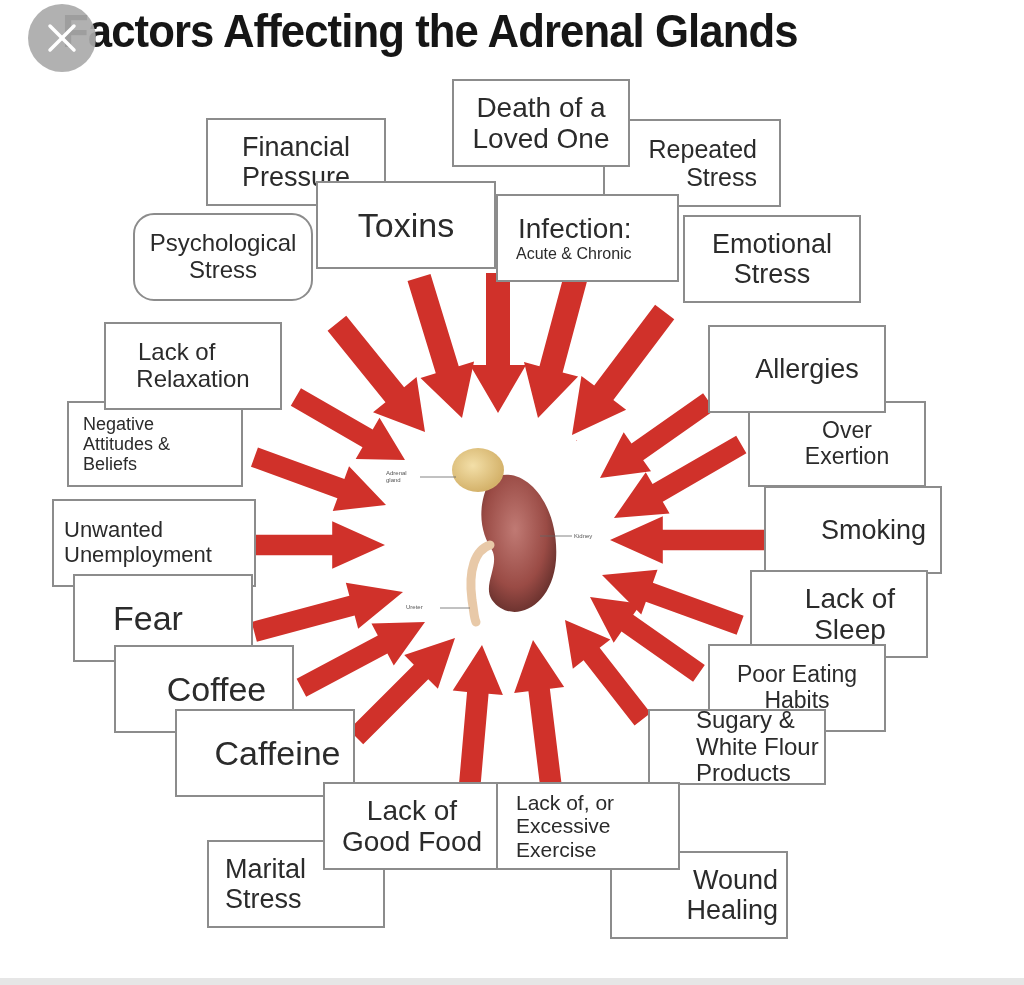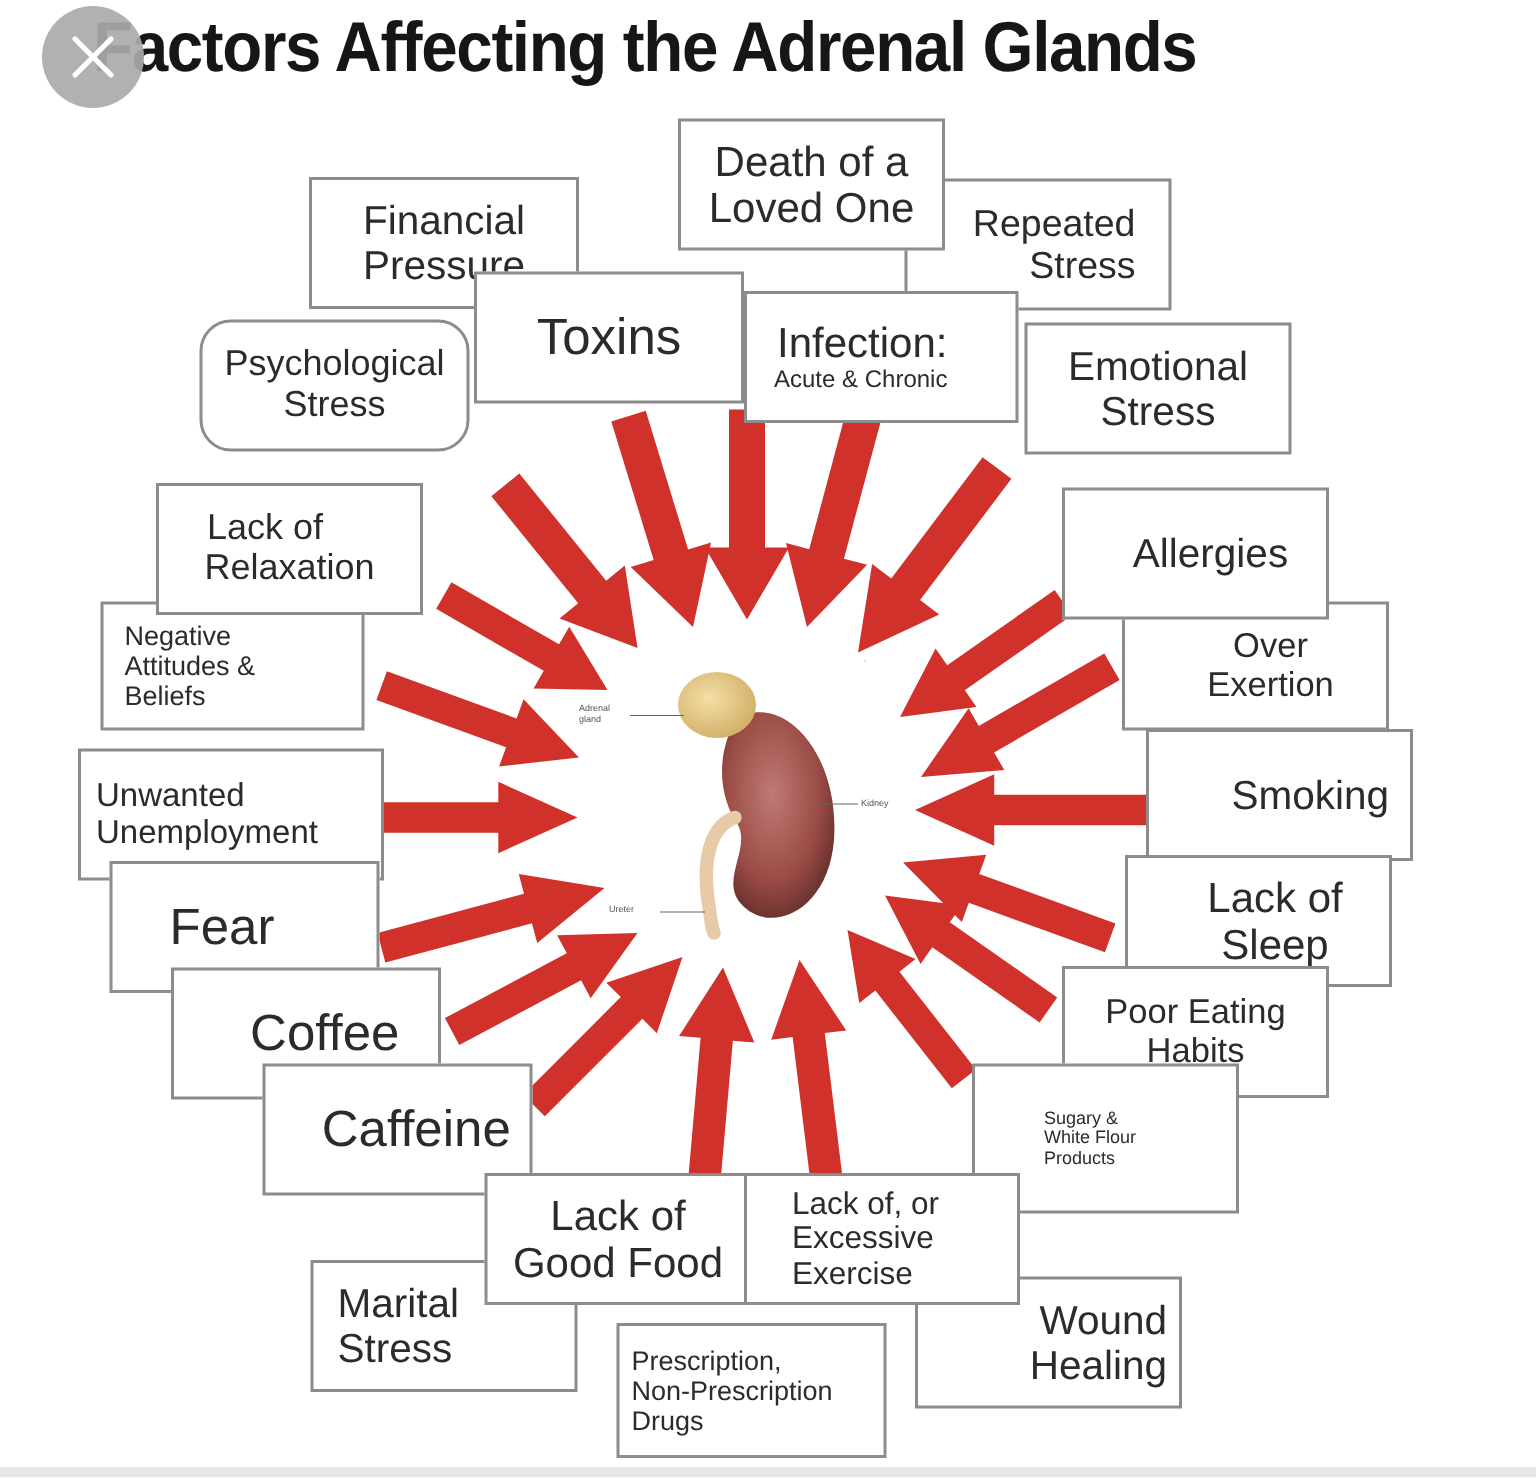--- a/index.html
+++ b/index.html
@@ -197,47 +197,42 @@
     <span>Smoking</span>
   </div>
   <div class="box c" style="left:750px;top:570px;width:178px;height:88px;font-size:28px;z-index:2;padding-left:22px;">
     <span>Lack of</span>
     <span>Sleep</span>
   </div>
   <div class="box c" style="left:708px;top:644px;width:178px;height:88px;font-size:23px;z-index:3;">
     <span>Poor Eating</span>
     <span>Habits</span>
   </div>
-  <div class="box l" style="left:648px;top:709px;width:178px;height:100px;font-size:12px;z-index:4;padding-left:46px;">
+  <div class="box l" style="left:648px;top:709px;width:178px;height:76px;font-size:24px;z-index:4;padding-left:46px;">
     <span>Sugary &amp;</span>
     <span>White Flour</span>
     <span>Products</span>
   </div>
 
   <div class="box l" style="left:207px;top:840px;width:178px;height:88px;font-size:27px;z-index:4;padding-left:16px;">
     <span>Marital</span>
     <span>Stress</span>
   </div>
   <div class="box r" style="left:610px;top:851px;width:178px;height:88px;font-size:27px;z-index:4;padding-right:8px;">
     <span>Wound</span>
     <span>Healing</span>
   </div>
   <div class="box c" style="left:323px;top:782px;width:178px;height:88px;font-size:28px;z-index:5;">
     <span>Lack of</span>
     <span>Good Food</span>
   </div>
-  <div class="box l" style="left:496px;top:782px;width:184px;height:88px;font-size:21px;z-index:5;padding-left:30px;">
+  <div class="box l" style="left:496px;top:782px;width:184px;height:88px;font-size:21px;z-index:5;padding-left:18px;">
     <span>Lack of, or</span>
     <span>Excessive</span>
     <span>Exercise</span>
-  </div>
-  <div class="box l" style="left:411px;top:882px;width:180px;height:90px;font-size:18px;z-index:5;padding-left:8px;">
-    <span>Prescription,</span>
-    <span>Non-Prescription</span>
-    <span>Drugs</span>
   </div>
 </div>
 
 <div class="title">Factors Affecting the Adrenal Glands</div>
 
 <div class="close-btn">
   <svg width="68" height="68" viewBox="0 0 68 68">
     <line x1="22" y1="22" x2="46" y2="46" stroke="#ffffff" stroke-width="3.5" stroke-linecap="round"></line>
     <line x1="46" y1="22" x2="22" y2="46" stroke="#ffffff" stroke-width="3.5" stroke-linecap="round"></line>
   </svg>

